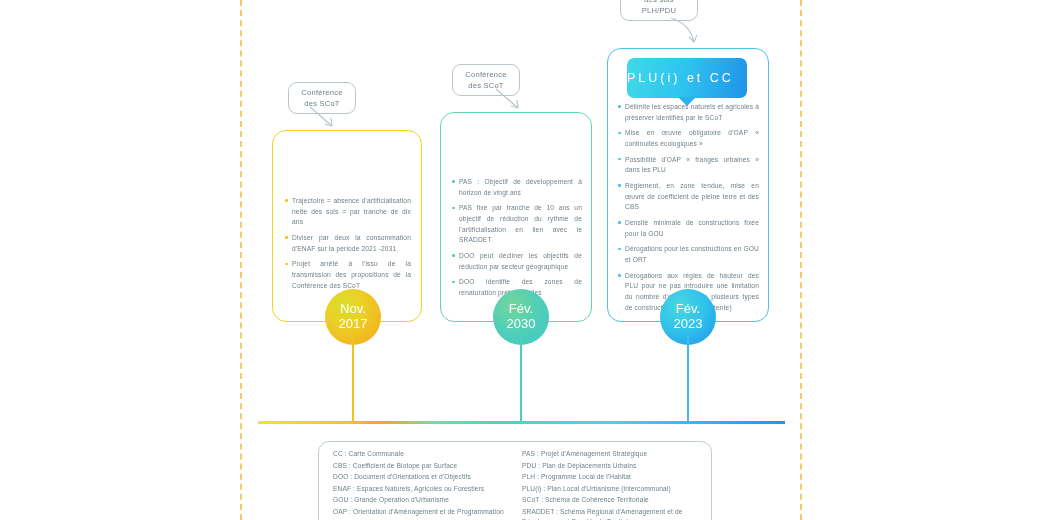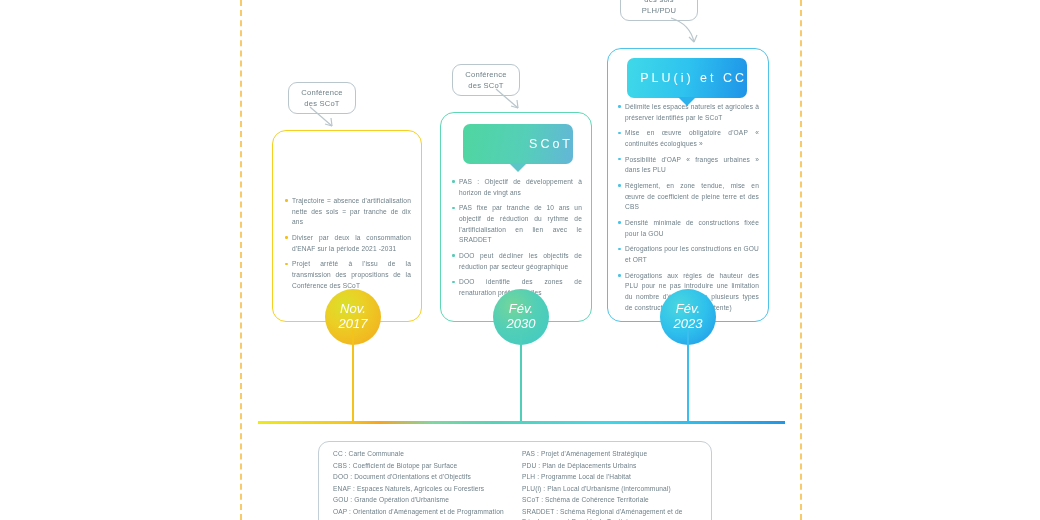--- a/index.html
+++ b/index.html
@@ -46,21 +46,21 @@
   }
   .card.c1{left:272px;top:130px;width:150px;height:192px;border:1.4px solid #f5d020;}
   .card.c2{left:440px;top:112px;width:152px;height:210px;border:1.4px solid #5fd6b4;}
   .card.c3{left:607px;top:48px;width:162px;height:274px;border:1.4px solid #4fc3e8;}
 
   
   .banner{
     position:absolute;
     height:40px;
     border-radius:7px;
-    display:flex;align-items:center;justify-content:flex-end;
+    display:flex;align-items:center;justify-content:flex-start;
     color:#ffffff;
     letter-spacing:3px;
     font-size:12.5px;
   }
   .banner .notch{
     position:absolute;left:50%;bottom:-8px;
     width:18px;height:9px;margin-left:-9px;
     clip-path:polygon(0 0,100% 0,50% 100%);
   }
   .b1{left:294px;top:141px;width:108px;background:linear-gradient(100deg,#e9e21f 0%,#f4c01c 55%,#f9a51b 100%);}
@@ -96,21 +96,21 @@
   .l2{left:452px;top:177px;width:130px;}
   .l2 li:before{background:#55cdb6;}
   .l3{left:618px;top:102px;width:141px;}
   .l3 li:before{background:#46c4e9;}
 
   
   .dot{
     position:absolute;
     width:56px;height:56px;border-radius:50%;
     display:flex;flex-direction:column;align-items:center;justify-content:center;
-    color:#fff;font-size:13px;line-height:1.15;font-style:italic;
+    color:#fff;font-size:13px;line-height:1.15;
   }
   .d1{left:325px;top:289px;background:radial-gradient(circle at 35% 30%,#d9e02a 0%,#ebd026 35%,#f6a81c 100%);}
   .d2{left:493px;top:289px;background:radial-gradient(circle at 35% 30%,#74d69a 0%,#52cfb6 45%,#3fc9c6 100%);}
   .d3{left:660px;top:289px;background:radial-gradient(circle at 35% 30%,#49d7df 0%,#2fc0ec 50%,#1f93e8 100%);}
 
   
   .conn{position:absolute;width:2px;}
   .k1{left:352px;top:330px;height:92px;background:#f3c31c;}
   .k2{left:520px;top:330px;height:92px;background:#4fcfb9;}
   .k3{left:687px;top:330px;height:92px;background:#3bbdee;}
@@ -178,24 +178,20 @@
       <li>Projet arrêté à l'issu de la transmission des propositions de la Conférence des SCoT</li>
     </ul>
   </div>
   <div class="dot d1">
     <span>Nov.</span>
     <span>2017</span>
   </div>
   <div class="conn k1"></div>
 
   <div class="card c2"></div>
-  <div class="banner b2">
-    <span>SCoT</span>
-    <span class="notch"></span>
-  </div>
   <div class="bullets l2">
     <ul>
       <li>PAS : Objectif de développement à horizon de vingt ans</li>
       <li>PAS fixe par tranche de 10 ans un objectif de réduction du rythme de l'artificialisation en lien avec le SRADDET</li>
       <li>DOO peut décliner les objectifs de réduction par secteur géographique</li>
       <li>DOO identifie des zones de renaturation préférentielles</li>
     </ul>
   </div>
   <div class="dot d2">
     <span>Fév.</span>

